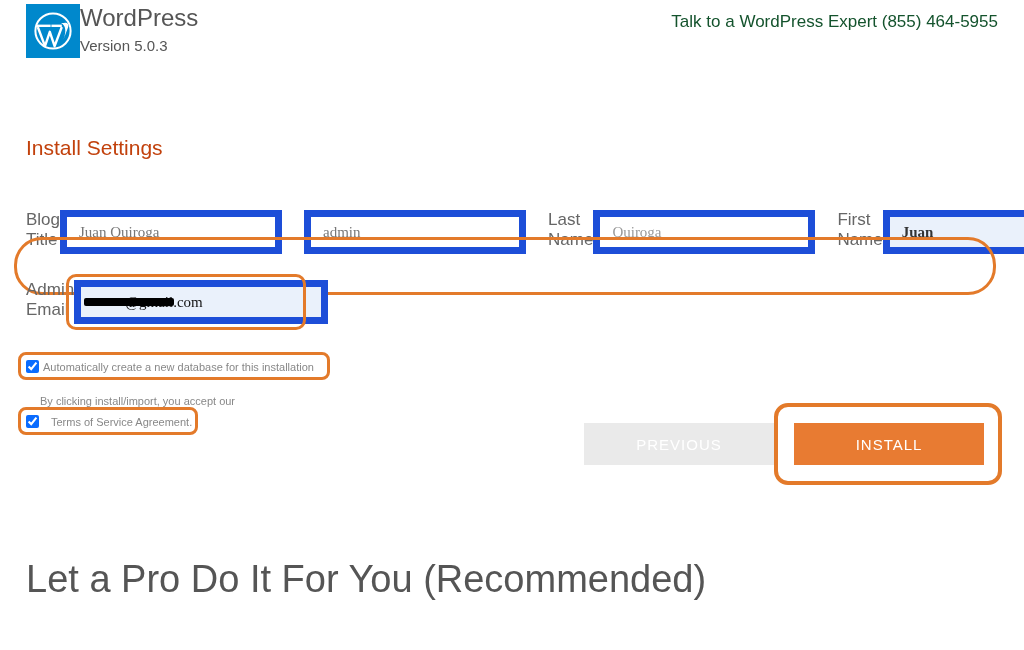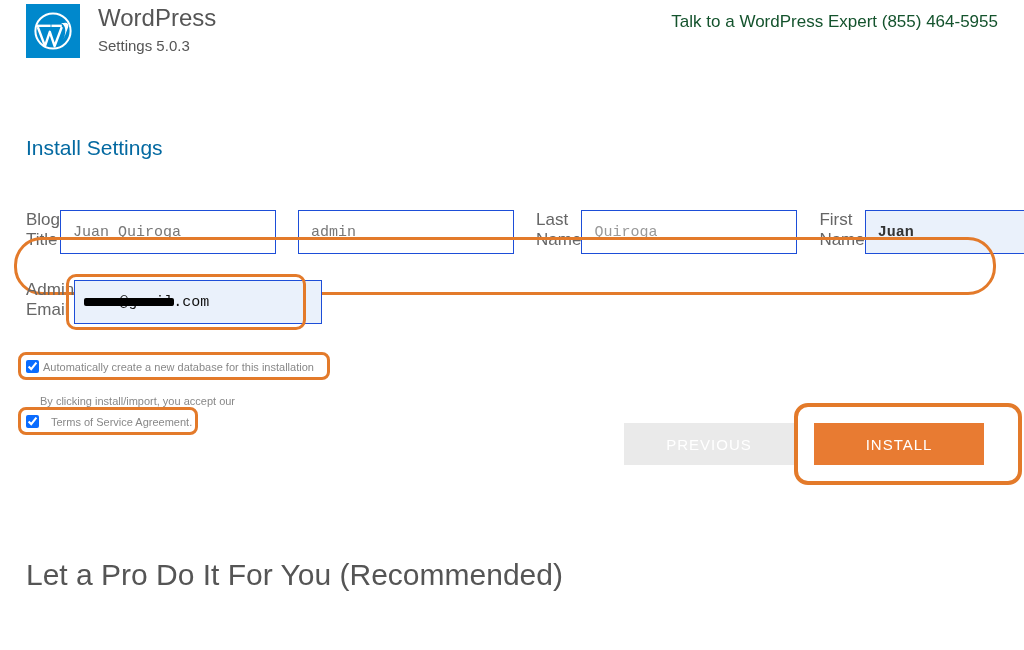--- a/index.html
+++ b/index.html
@@ -11,50 +11,50 @@
     height: 650px;
     overflow: hidden;
     position: relative;
   }
   .header {
     display: flex;
     justify-content: space-between;
     align-items: flex-start;
     padding: 4px 26px 0 26px;
   }
-  .header-left { display: flex; align-items: flex-start; gap: 18px; }
+  .header-left { display: flex; align-items: flex-start; }
   .logo {
     width: 54px; height: 54px;
     background: #0088cc;
     display: flex; align-items: center; justify-content: center;
   }
   .logo svg { width: 40px; height: 40px; }
   .brand-title { font-size: 24px; font-weight: 300; color: #555; line-height: 1.2; }
   .brand-version { font-size: 15px; color: #555; margin-top: 4px; }
   .header-right { font-size: 17px; color: #14532d; font-weight: 300; white-space: nowrap; padding-top: 8px;}
   .section-heading {
-    font-size: 21px; font-weight: 300; color: #0369a1;
+    font-size: 21px; font-weight: 300; color: #c2410c;
     margin: 78px 0 0 26px;
   }
   .fields-wrap {
     position: relative;
     margin-top: 50px;
     padding: 0 26px;
   }
   .row1 { display: flex; gap: 22px; }
   .field { flex: 1; display: flex; flex-direction: row; }
   .field-label { font-size: 17px; font-weight: 300; color: #666; margin-bottom: 10px; }
   .input {
     height: 44px;
-    border: 1px solid #1d4ed8;
+    border: 7px solid #1d4ed8;
     background: #fff;
     padding: 0 12px;
     font-size: 15px;
     color: #777;
-    font-family: Liberation Mono, monospace;
+    font-family: Liberation Serif, serif;
   }
   .input.filled-blue { background: #eaf1fb; color: #333; font-weight: 600; }
   .input.muted { color: #999; }
   .highlight-row1 {
     position: absolute;
     border: 3px solid #e37a2a;
     border-radius: 28px;
     left: 14px; right: 28px;
     top: 27px; height: 58px;
     pointer-events: none;
@@ -86,55 +86,55 @@
   .tos-line { display:flex; align-items:center; gap:12px; font-size:11px; color:#888; margin-top:8px; position:relative;}
   .highlight-chk2 {
     position: absolute; border: 3px solid #e37a2a; border-radius: 8px;
     left: -8px; top: -8px; width: 180px; height: 28px; pointer-events:none;
   }
   .nav-row {
     position: absolute; right: 40px; top: 423px;
     display: flex; gap: 20px;
   }
   .btn {
-    height: 42px; width: 170px;
+    height: 42px; width: 190px;
     border: none;
     font-size: 15px; letter-spacing: 1px;
     cursor: pointer;
     font-family: inherit;
   }
   .btn-prev { background: #eaeaea; color: #fff; }
   .btn-install { background: #e87b32; color: #fff; position: relative; }
   .highlight-install {
     position: absolute; border: 4px solid #e37a2a; border-radius: 14px;
     left: -20px; top: -20px; width: 228px; height: 82px;
     pointer-events:none;
   }
   .pro-heading {
-    font-size: 30px; font-weight: 300; color: #555;
+    font-size: 38px; font-weight: 300; color: #555;
     margin: 130px 0 1px 26px;
   }
 </style>
 </head>
 <body>
 
 <div class="header">
   <div class="header-left">
     <div class="logo">
       <svg viewBox="0 0 100 100" fill="none">
         <circle cx="50" cy="50" r="44" stroke="#fff" stroke-width="5"></circle>
         <path d="M12 40 L30 88 L42 52 L54 88 L72 40" stroke="#fff" stroke-width="6" fill="none" stroke-linejoin="round"></path>
         <path d="M70 30 C82 36 84 50 76 72 L88 40 C90 34 86 28 78 30" fill="#fff"></path>
         <rect x="10" y="34" width="34" height="6" fill="#fff"></rect>
         <rect x="46" y="34" width="26" height="6" fill="#fff"></rect>
       </svg>
     </div>
     <div>
       <div class="brand-title">WordPress</div>
-      <div class="brand-version">Settings 5.0.3</div>
+      <div class="brand-version">Version 5.0.3</div>
     </div>
   </div>
   <div class="header-right">Talk to a WordPress Expert (855) 464-5955</div>
 </div>
 
 <div class="section-heading">Install Settings</div>
 
 <div class="fields-wrap">
   <div class="row1">
     <div class="field">

